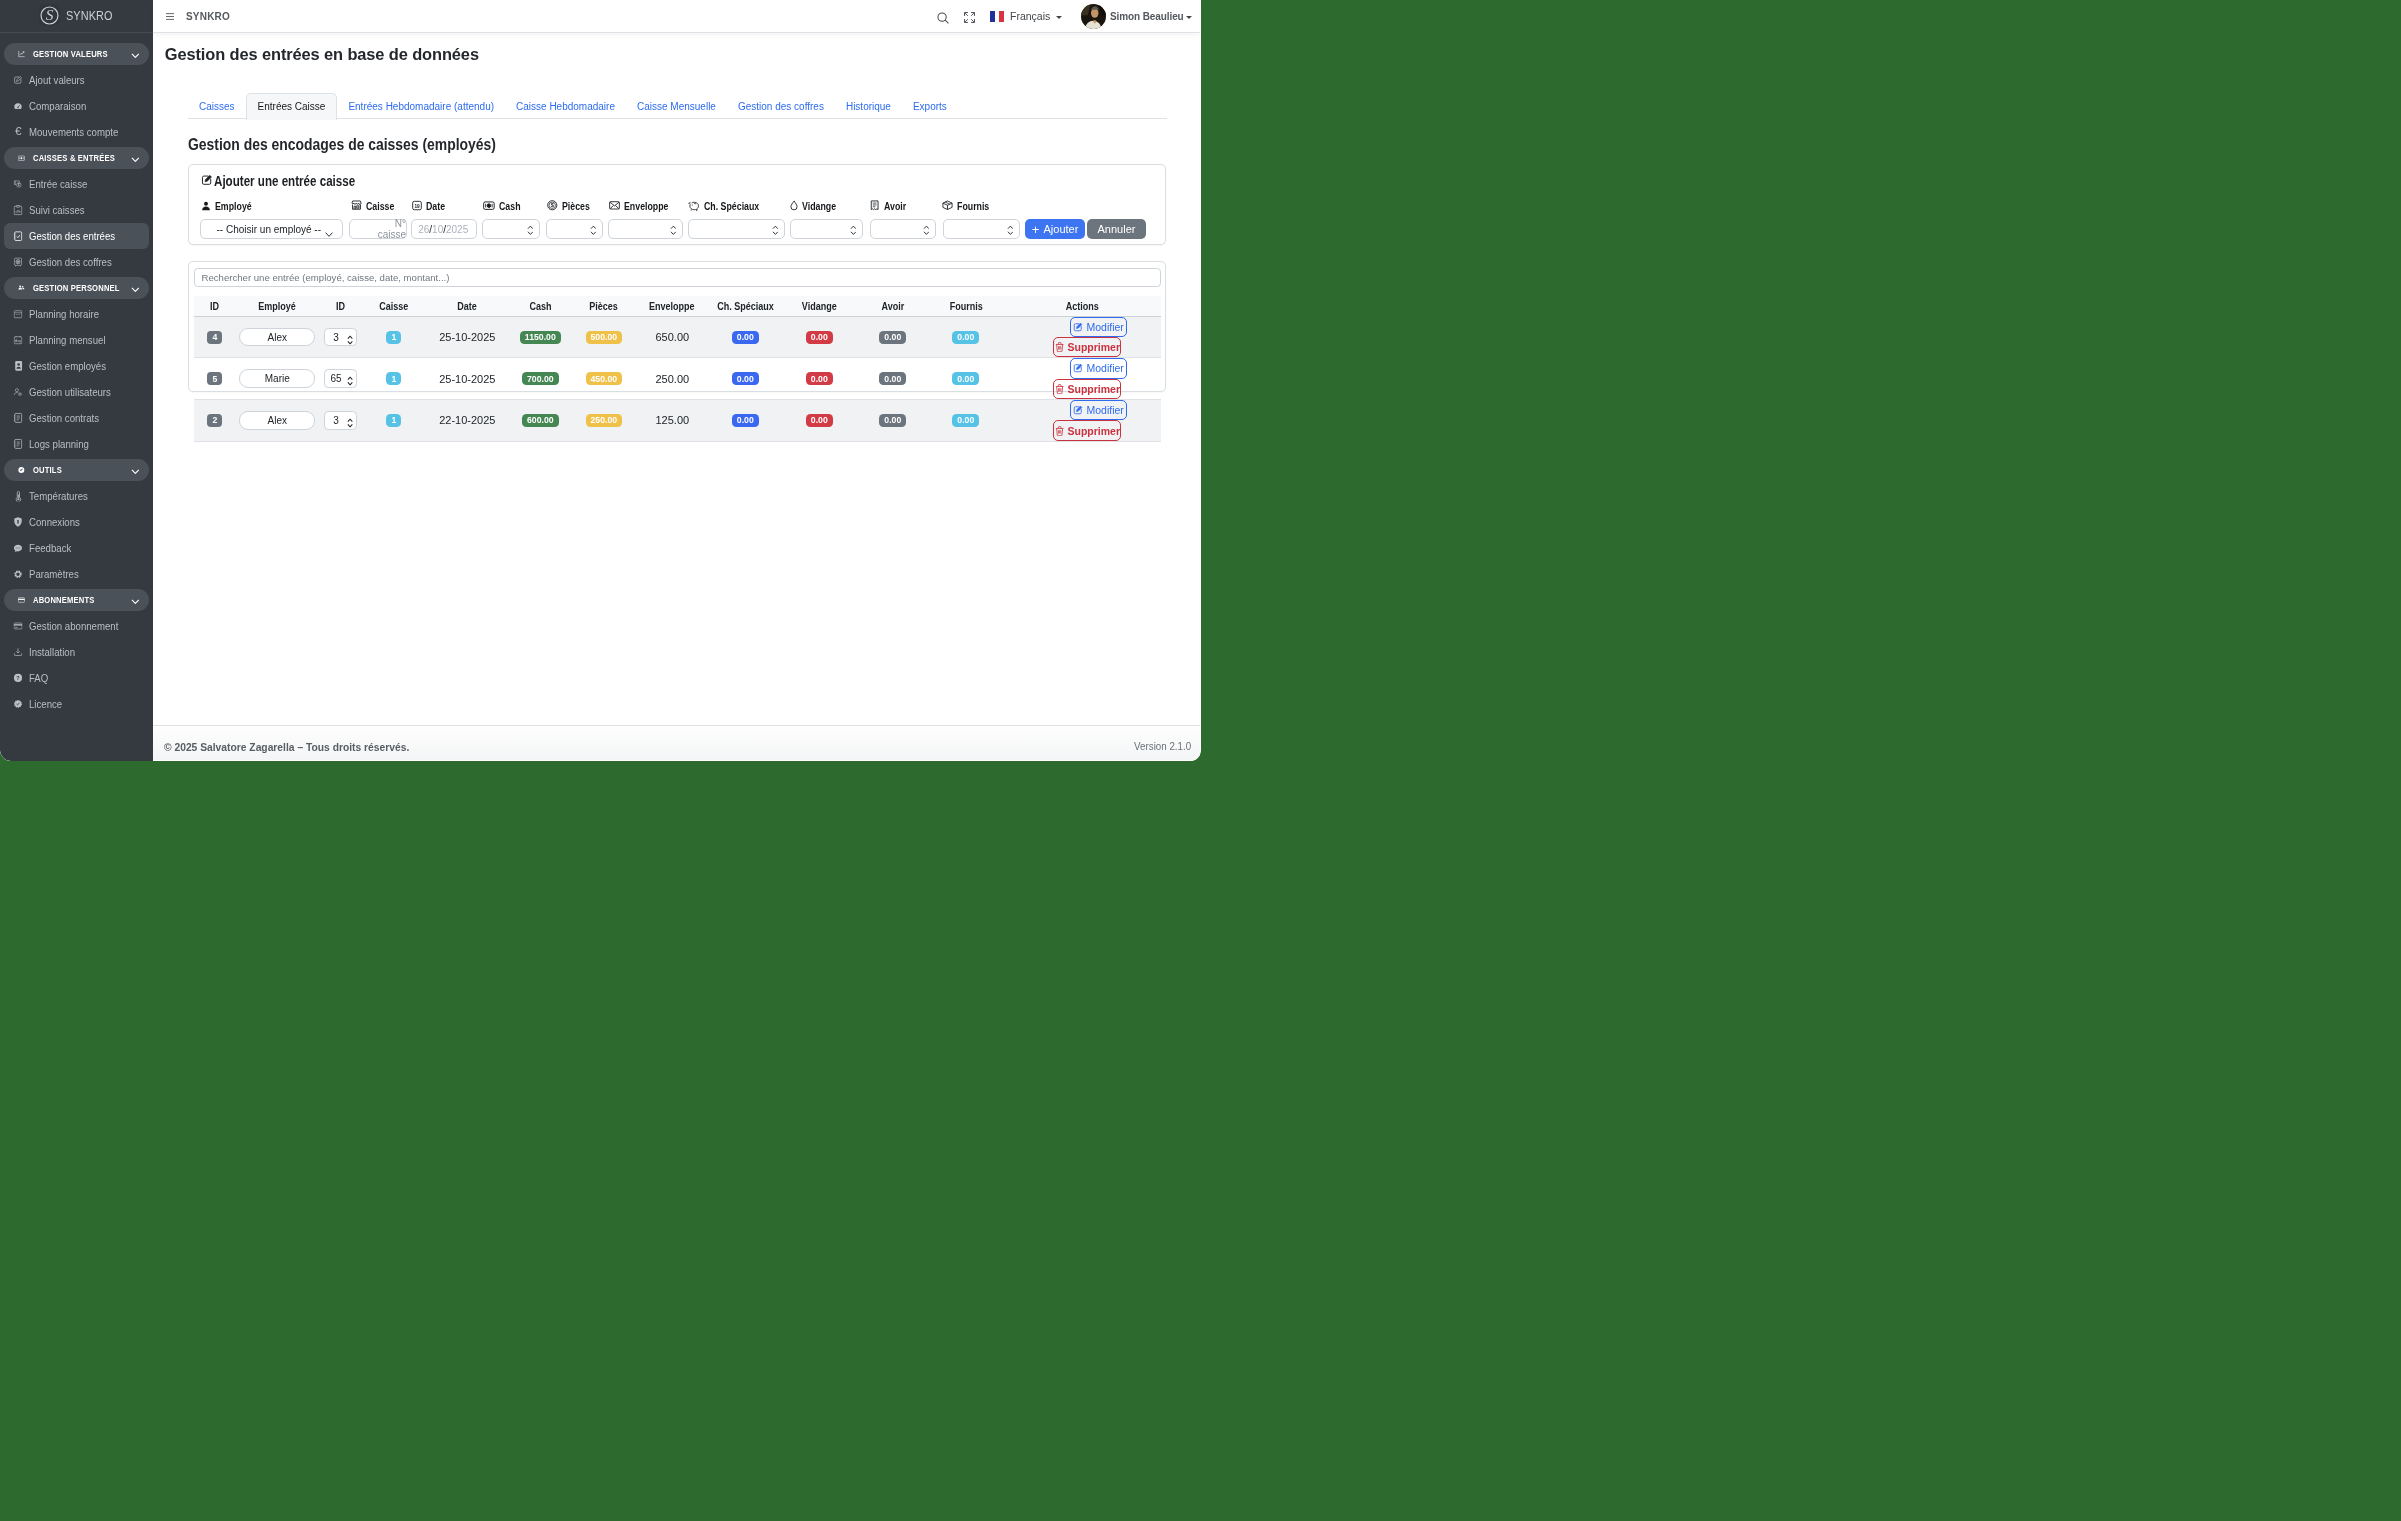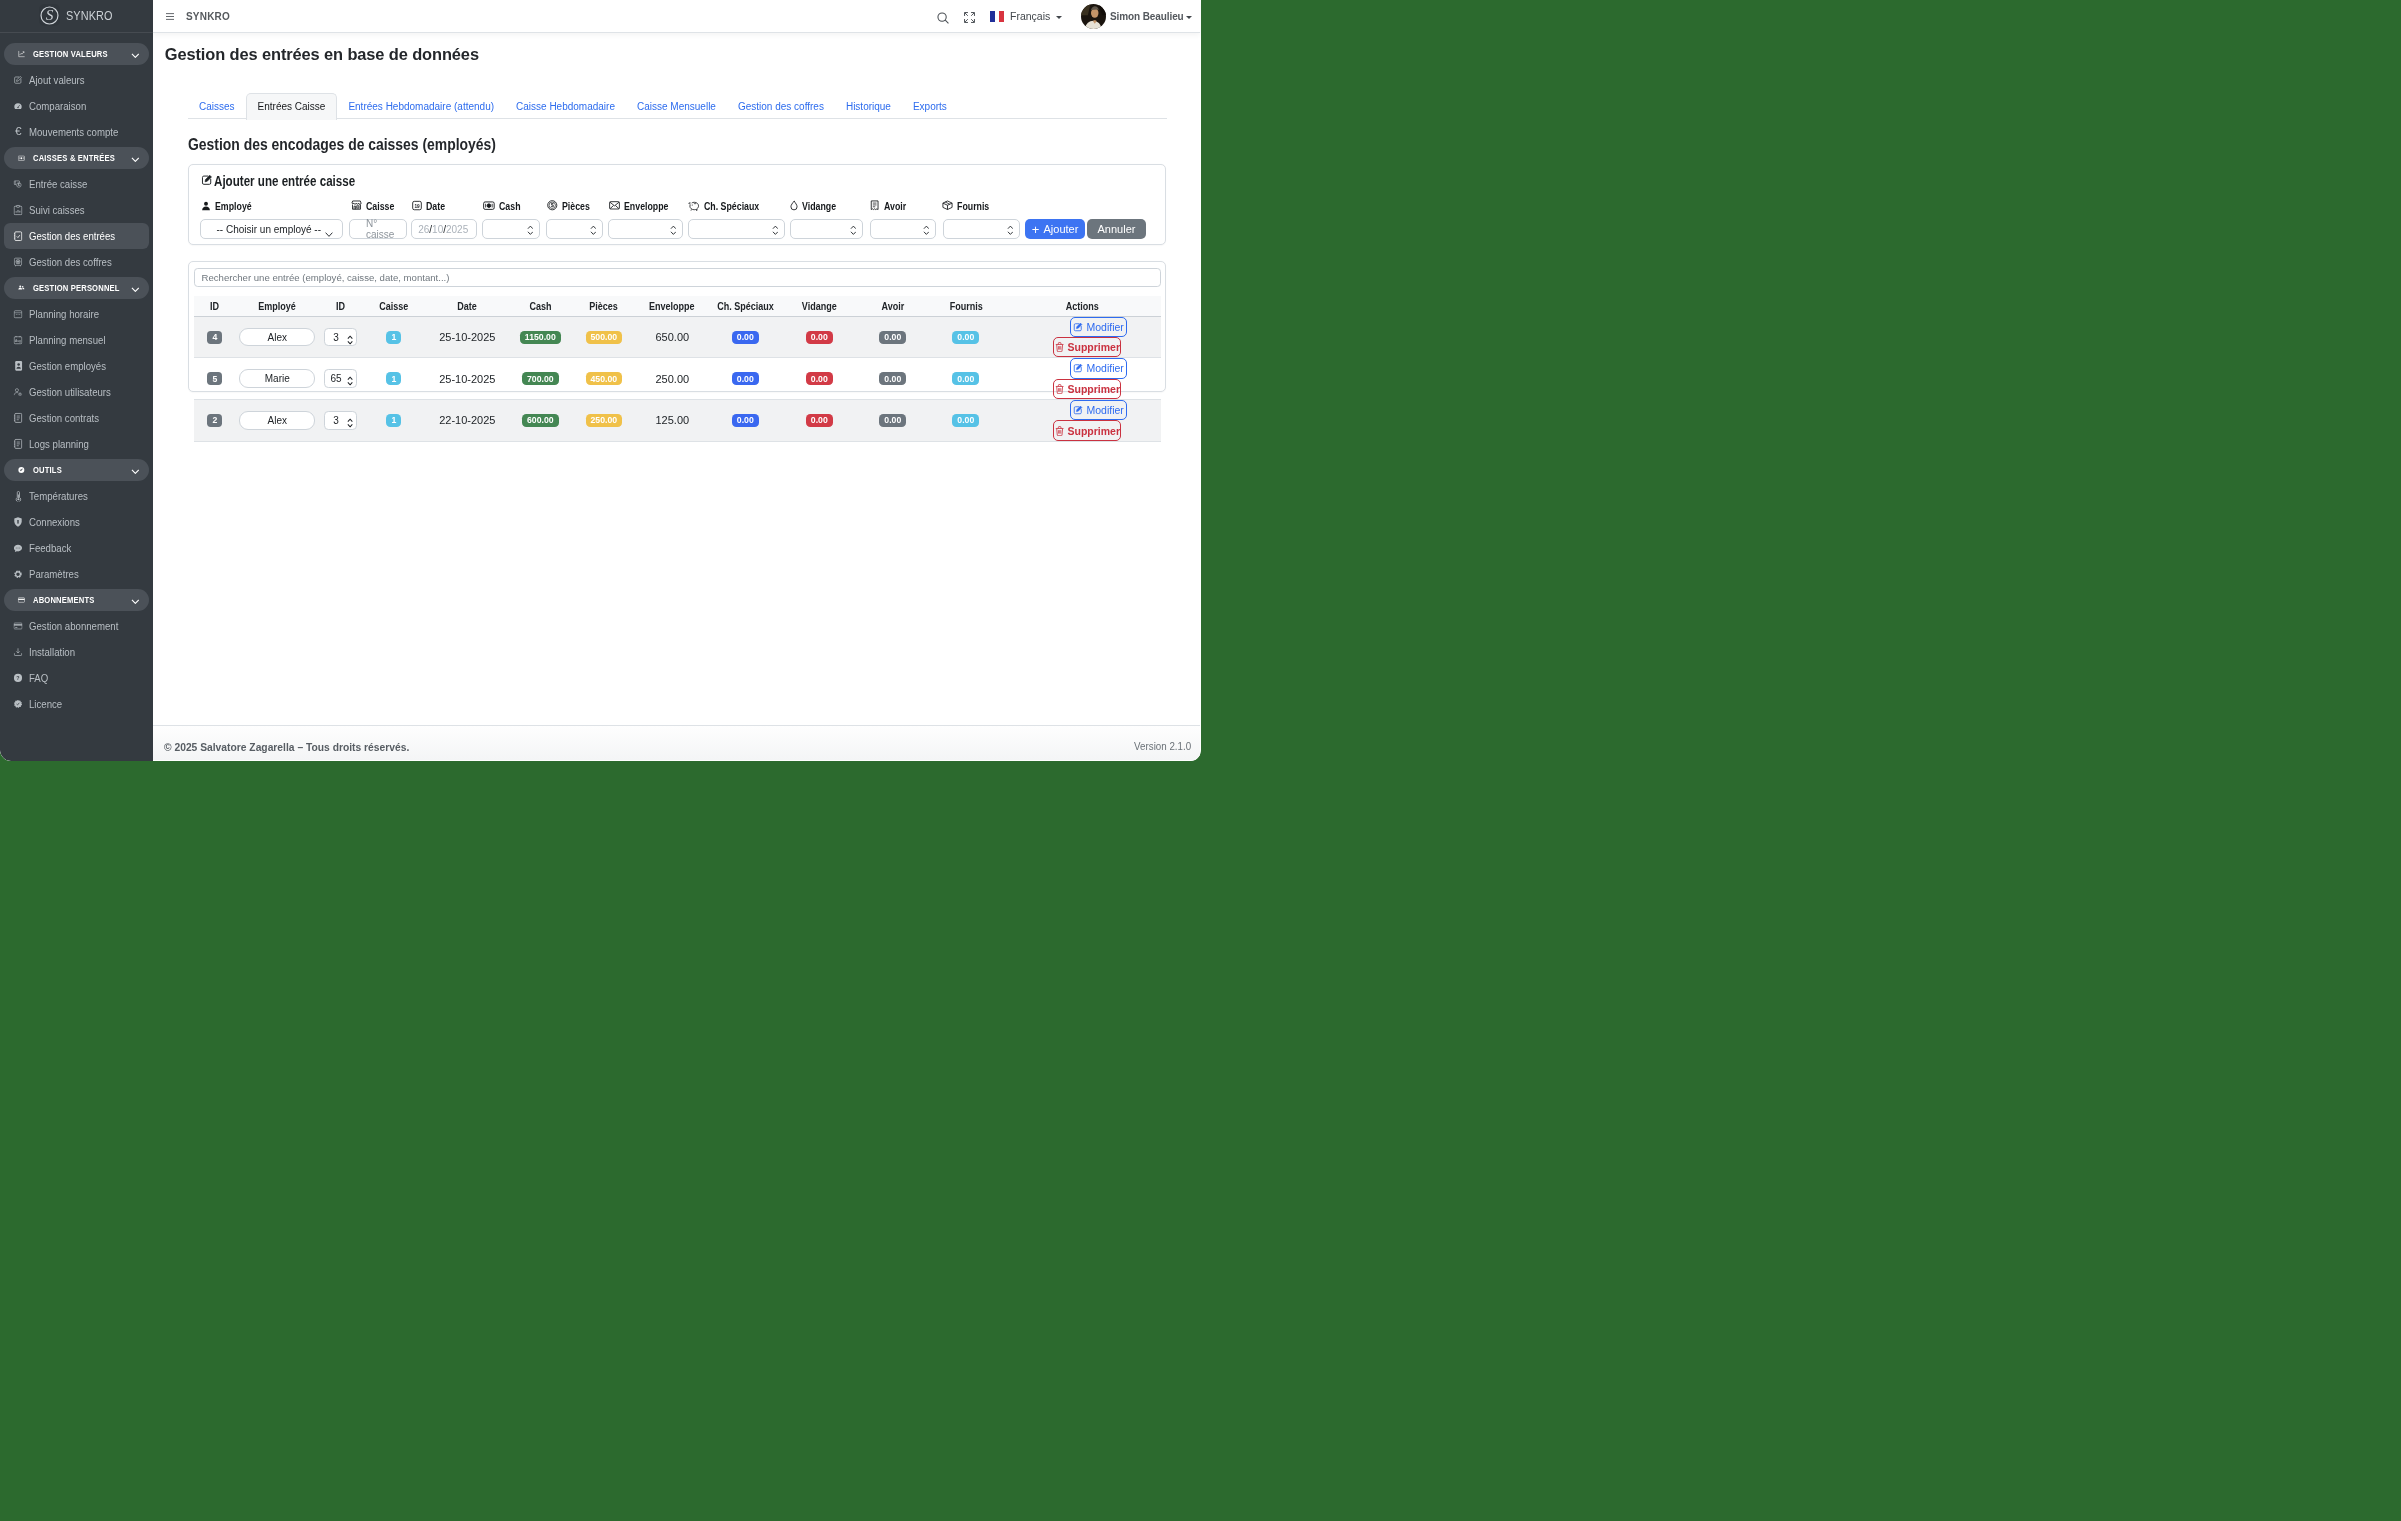--- a/index.html
+++ b/index.html
@@ -54,21 +54,21 @@
 .card1{left:35px;top:131px;width:978px;height:81px;}
 .card2{left:35px;top:228px;width:978px;height:131px;}
 .chdr-ic{position:absolute;left:11.5px;top:9.3px;color:#1c2023;}
 .chdr{position:absolute;left:25px;top:8px;font-size:14.5px;font-weight:bold;color:#1c2023;transform:scaleX(.8);transform-origin:left center;white-space:nowrap;}
 .flabel{position:absolute;top:35px;height:11px;display:flex;align-items:center;font-size:11px;font-weight:bold;color:#16191c;white-space:nowrap;}
 .flabel .lt{display:inline-block;transform:scaleX(.8);transform-origin:left center;}
 .flabel .ic{margin-right:4.3px;display:flex;color:#16191c;}
 .fin{position:absolute;top:54px;height:20.4px;border:0.6px solid #ced4da;border-radius:5px;background:#fff;font-size:10px;color:#212529;}
 .fsel{padding-left:16px;display:flex;align-items:center;}
 .fsel .chv{position:absolute;right:8.7px;top:8px;}
-.ph{color:#8d949b;}
+.ph{color:#8d949b;text-align:right;}
 .fdate{display:flex;align-items:center;padding-left:6.2px;font-size:10px;color:#abb2ba;}
 .fdate b{color:#1c2023;font-weight:normal;}
 .fnum .spin{position:absolute;right:5.6px;top:4.6px;}
 .btn{position:absolute;top:54px;height:20.4px;border:none;border-radius:5px;color:#fff;font-size:11px;font-family:inherit;display:flex;align-items:center;justify-content:center;}
 .badd{left:836px;width:60px;background:#3d74f2;}
 .bcan{left:898px;width:59px;background:#6c757d;}
 
 .search{position:absolute;left:5.3px;top:5.6px;width:967px;height:19px;border:0.6px solid #ced4da;border-radius:3.7px;display:flex;align-items:center;padding-left:6.2px;font-size:9.6px;color:#70787f;background:#fff;}
 table.tbl{position:absolute;left:5.3px;top:34px;width:967px;border-collapse:collapse;table-layout:fixed;font-size:11px;color:#212529;}
 .tbl th{height:20px;background:#f8f9fa;font-weight:bold;text-align:center;padding:0;font-size:11px;border-bottom:0.6px solid #ccd1d6;}

